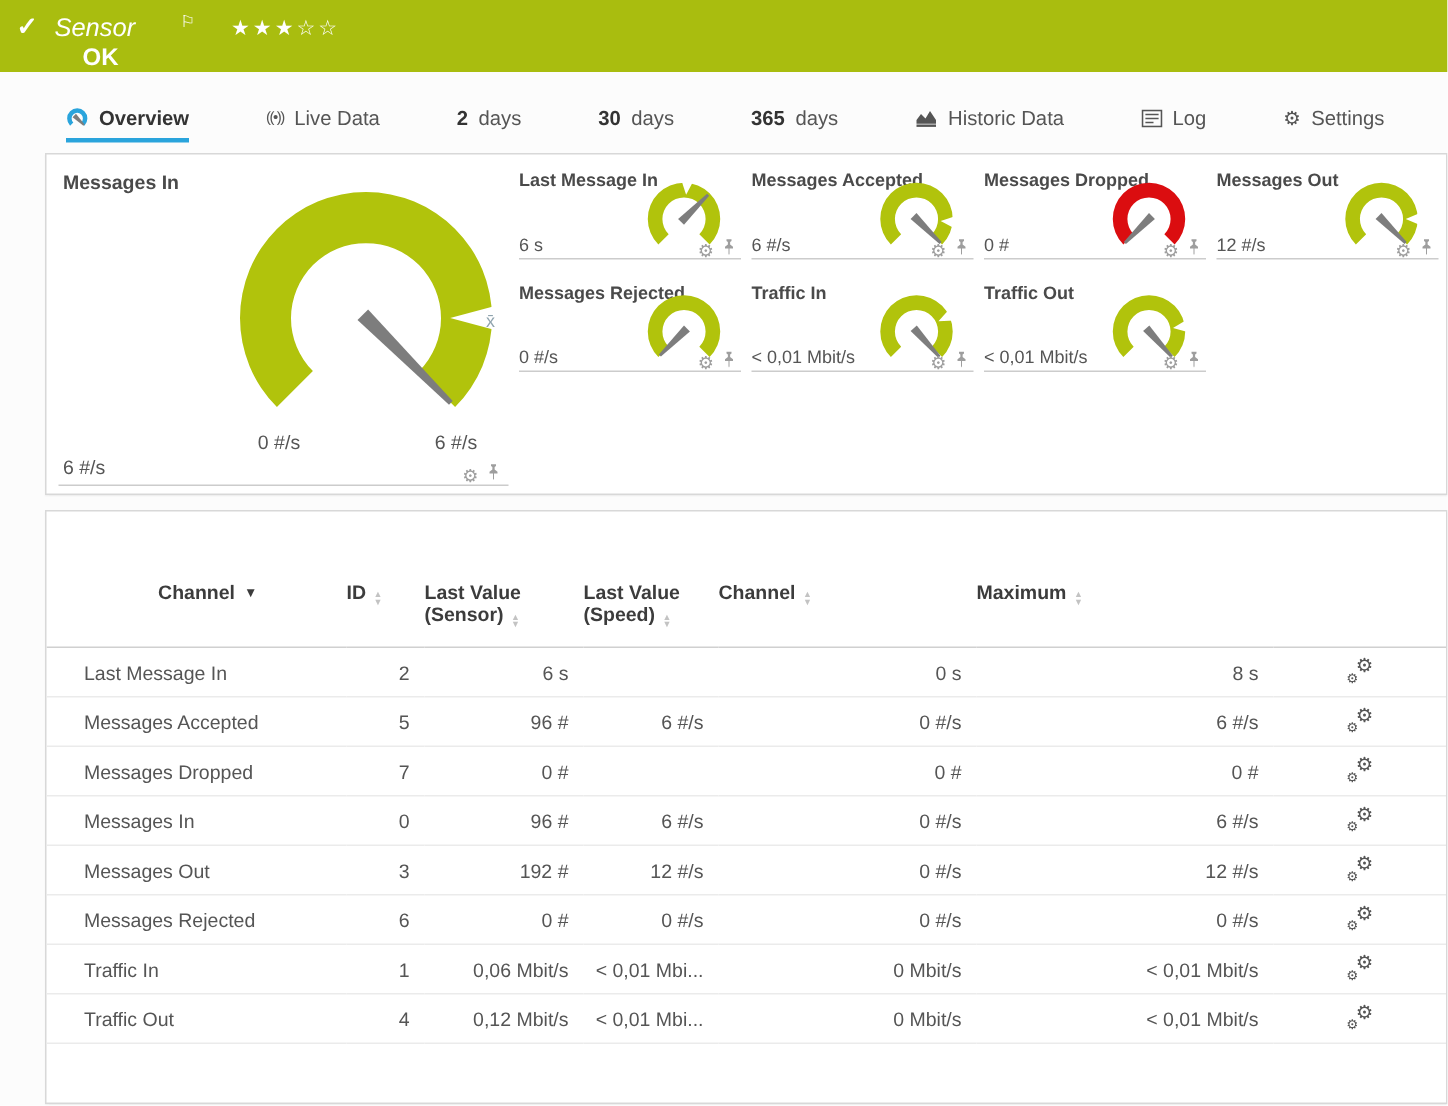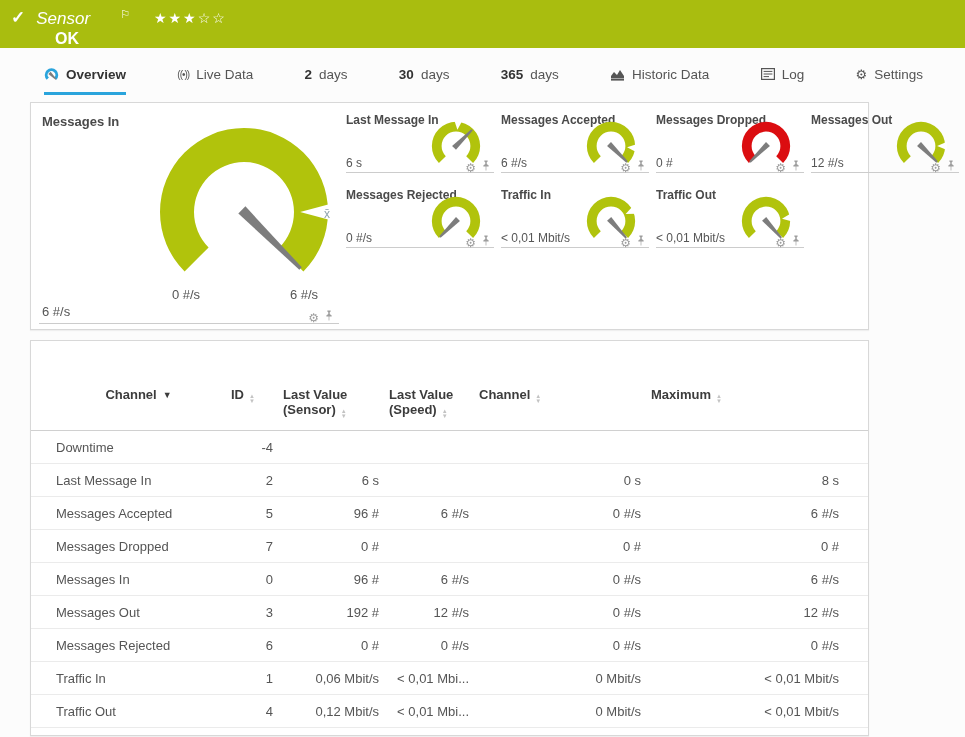--- a/index.html
+++ b/index.html
@@ -14,31 +14,31 @@
   .sensor-header { height:48px; background:#A9BD0F; color:#fff; position:relative; }
   .hdr-row { display:flex; align-items:center; padding:9px 0 0 11px; }
   .check-icon { font-size:17px; font-weight:bold; margin-right:11px; margin-top:-3px; }
   .kind-label { font-style:italic; font-size:17px; margin-right:23px; }
   .sensor-title { font-size:18px; font-weight:bold; letter-spacing:.2px; }
   .flag-icon { font-size:11px; margin-left:7px; align-self:flex-start; margin-top:-1px; }
   .star-rating { margin-left:24px; font-size:14px; letter-spacing:2px; margin-top:-2px; }
   .status-text { position:absolute; left:55px; top:30px; font-size:16px; font-weight:bold; }
 
   
-  .tab-bar { display:flex; justify-content:space-between; 
+  .tab-bar { display:flex; justify-content:space-between; align-items:flex-end;
              padding:14px 42px 0 44px; height:47px; }
   .tab { display:flex; align-items:center; gap:7px; padding-bottom:9px;
          font-size:13.5px; color:#555; cursor:pointer; white-space:nowrap; }
   .tab.active { border-bottom:3px solid #2AA4DC; padding-bottom:6px; color:#333; font-weight:bold; }
   .tab-prefix { font-weight:bold; color:#333; }
   .tab-prefix:empty, .tab-icon:empty { display:none; }
   .tab-icon { display:inline-flex; align-items:center; }
 
   
-  .panel { margin-left:30px; width:839px; background:#fff; border:1px solid #d8d8d8;
+  .panel { margin-left:30px; width:935px; background:#fff; border:1px solid #d8d8d8;
            position:relative; box-shadow:0 1px 1px rgba(0,0,0,.05); }
   .gauge-panel { margin-top:7px; height:228px; }
   .table-panel { margin-top:10px; height:396px; overflow:hidden; }
 
   
   .main-card { position:absolute; left:0; top:0; width:315px; height:228px; }
   .main-title { position:absolute; left:11px; top:11px; font-size:13px; font-weight:bold; color:#4a4a4a; }
   #main-gauge-svg { position:absolute; left:118px; top:14px; }
   .scale-min { position:absolute; left:125px; top:184px; width:60px; text-align:center; font-size:13px; color:#555; }
   .scale-max { position:absolute; left:243px; top:184px; width:60px; text-align:center; font-size:13px; color:#555; }
@@ -341,29 +341,20 @@
   <th>
     <span class="hl">Maximum</span><span class="sort">
               <i>▲</i>
               <i>▼</i>
             </span>
   </th>
 <th></th>
         </tr>
       </thead>
     <tbody id="tbody">
-  <tr>
-    <td class="c-channel">Downtime</td>
-    <td>-4</td>
-    <td></td>
-    <td></td>
-    <td></td>
-    <td></td>
-    <td class="c-edit"><span class="edit-gears"><span class="g1">⚙</span><span class="g2">⚙</span></span></td>
-  </tr>
 
   <tr>
     <td class="c-channel">Last Message In</td>
     <td>2</td>
     <td>6 s</td>
     <td></td>
     <td>0 s</td>
     <td>8 s</td>
     <td class="c-edit"><span class="edit-gears"><span class="g1">⚙</span><span class="g2">⚙</span></span></td>
   </tr>

